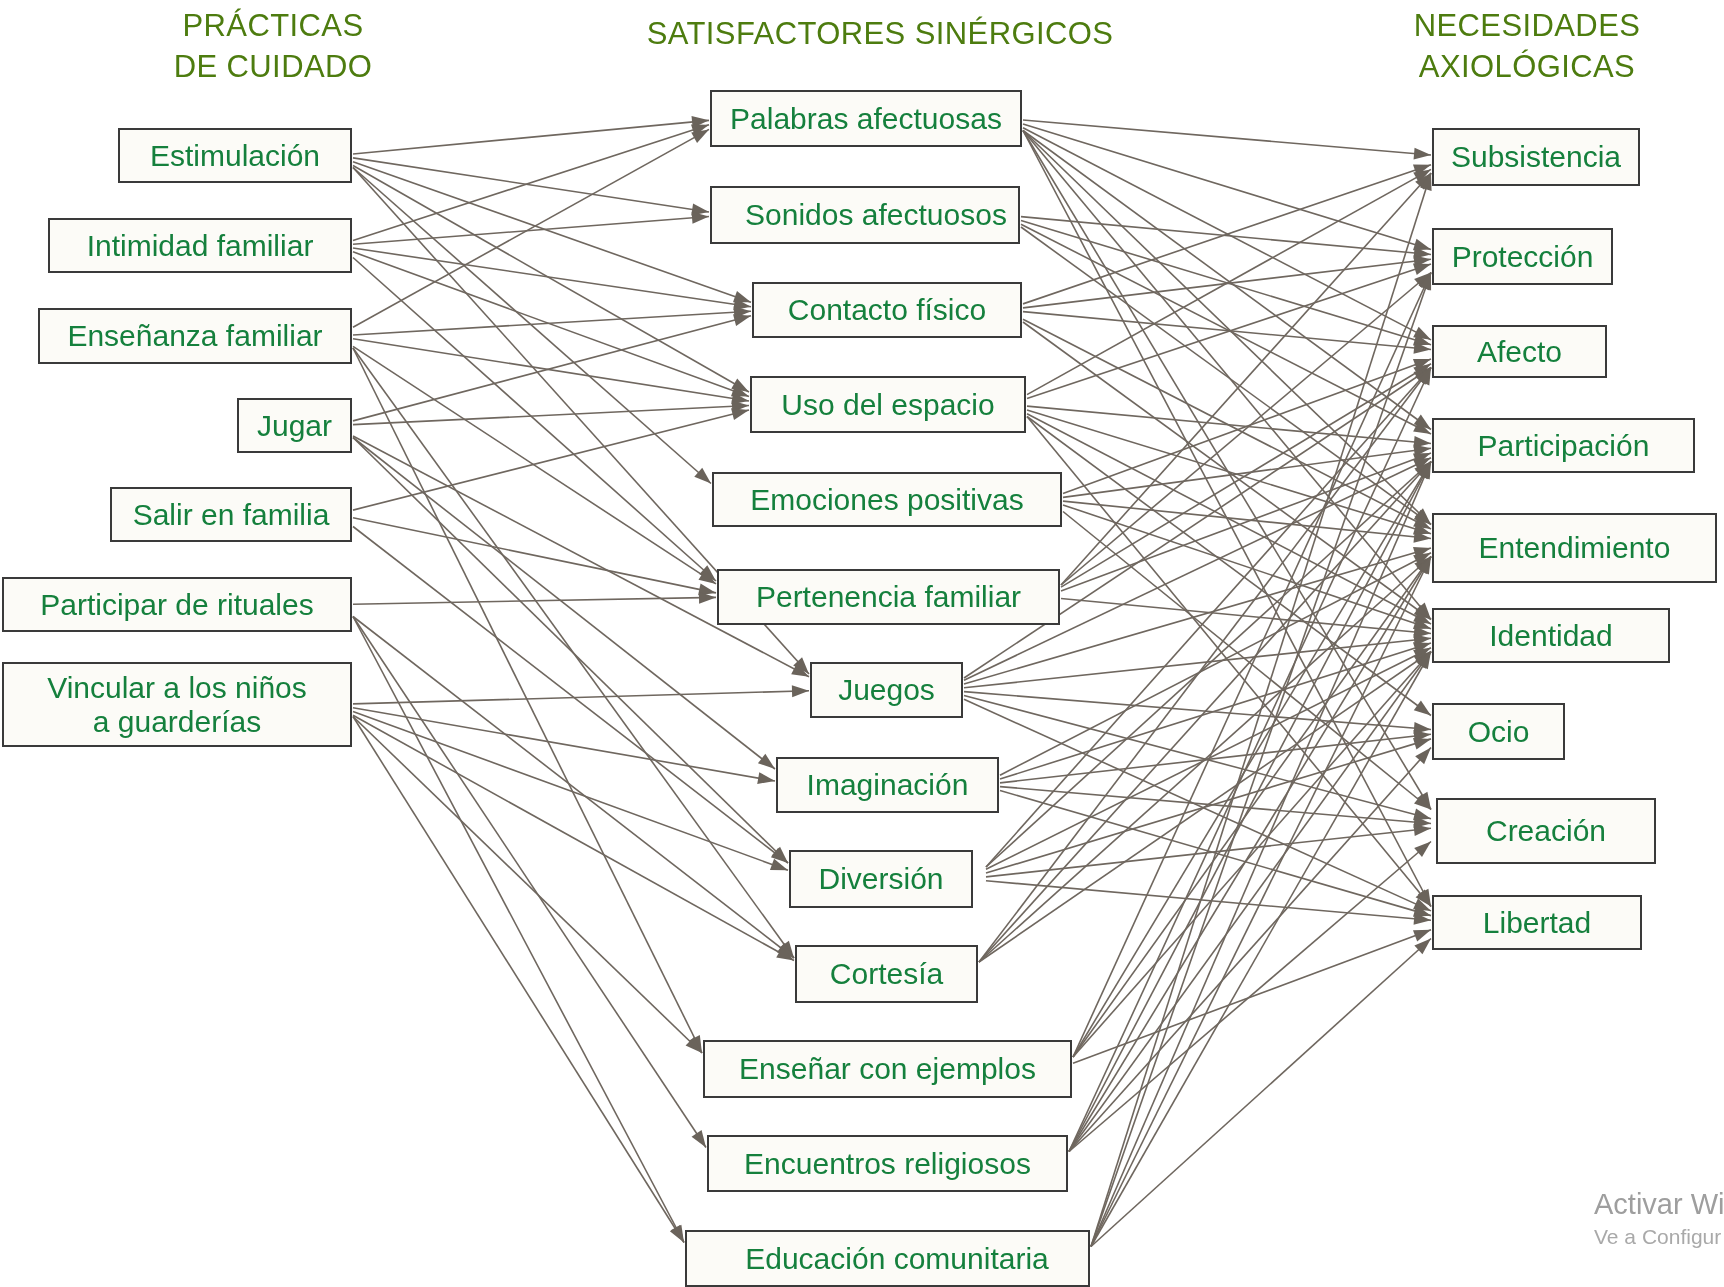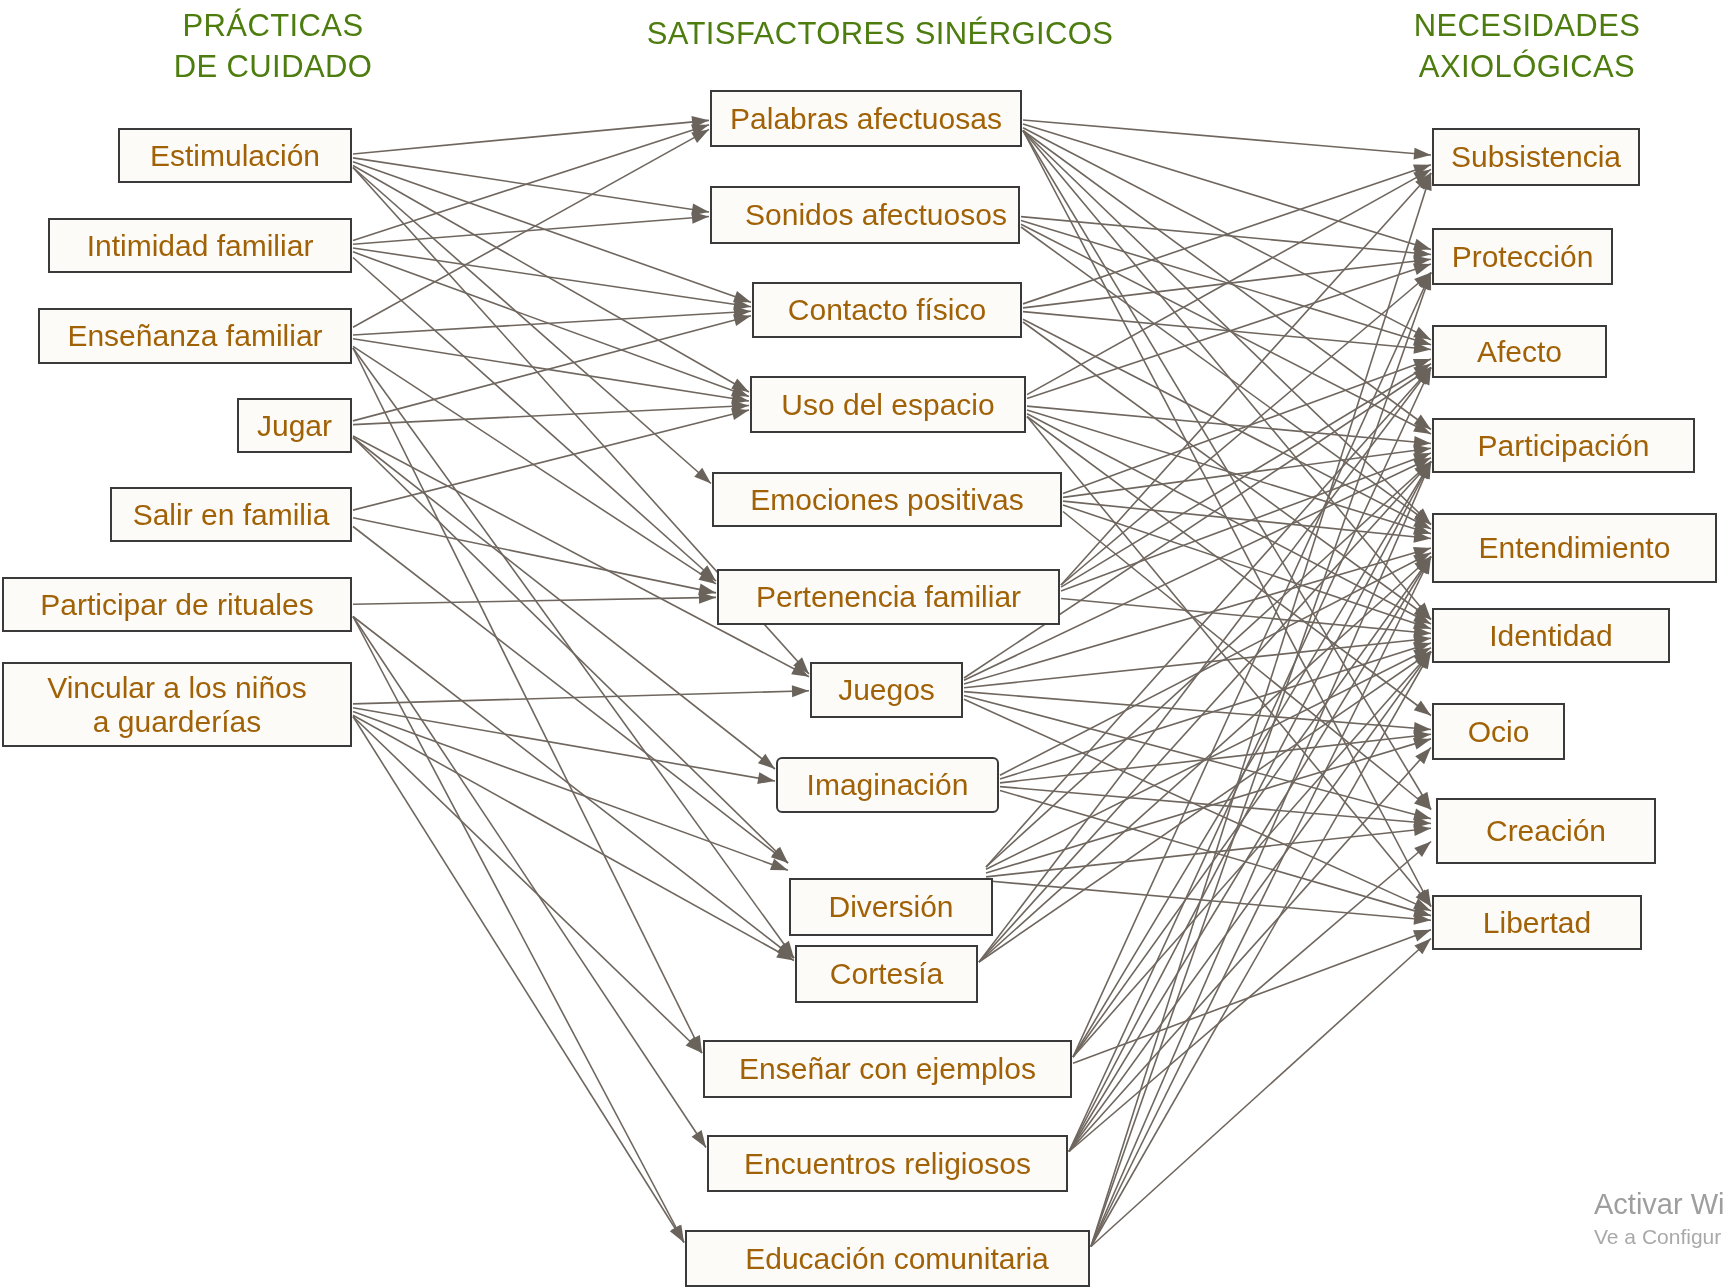--- a/index.html
+++ b/index.html
@@ -40,21 +40,21 @@
     position: absolute;
     box-sizing: border-box;
     background: #fcfbf7;
     border: 2px solid #3a3a3a;
     display: flex;
     align-items: center;
     justify-content: center;
     text-align: center;
     font-size: 30px;
     line-height: 1.12;
-    color: #a16207;
+    color: #15803d;
     white-space: pre-line;
     padding: 0 6px;
   }
   #watermark {
     position: absolute;
     left: 1594px;
     top: 1186px;
     text-align: left;
     white-space: nowrap;
   }
@@ -299,22 +299,22 @@
       <div class="node" style="left: 2px; top: 577px; width: 350px; height: 55px;">Participar de rituales</div>
       <div class="node" style="left: 2px; top: 662px; width: 350px; height: 85px;">Vincular a los niños
 a guarderías</div>
       <div class="node" style="left: 710px; top: 90px; width: 312px; height: 57px;">Palabras afectuosas</div>
       <div class="node" style="left: 710px; top: 186px; width: 310px; height: 58px; padding-left: 28px;">Sonidos afectuosos</div>
       <div class="node" style="left: 752px; top: 282px; width: 270px; height: 56px;">Contacto físico</div>
       <div class="node" style="left: 750px; top: 376px; width: 276px; height: 57px;">Uso del espacio</div>
       <div class="node" style="left: 712px; top: 472px; width: 350px; height: 55px;">Emociones positivas</div>
       <div class="node" style="left: 717px; top: 569px; width: 343px; height: 56px;">Pertenencia familiar</div>
       <div class="node" style="left: 810px; top: 662px; width: 153px; height: 56px;">Juegos</div>
-      <div class="node" style="left: 776px; top: 757px; width: 223px; height: 56px; border-radius: 6px;">Imaginación</div>
-      <div class="node" style="left: 789px; top: 850px; width: 204px; height: 58px; margin-top: 28px;">Diversión</div>
+      <div class="node" style="left: 776px; top: 757px; width: 223px; height: 56px;">Imaginación</div>
+      <div class="node" style="left: 789px; top: 850px; width: 184px; height: 58px;">Diversión</div>
       <div class="node" style="left: 795px; top: 945px; width: 183px; height: 58px;">Cortesía</div>
       <div class="node" style="left: 703px; top: 1040px; width: 369px; height: 58px;">Enseñar con ejemplos</div>
       <div class="node" style="left: 707px; top: 1135px; width: 361px; height: 57px;">Encuentros religiosos</div>
       <div class="node" style="left: 685px; top: 1230px; width: 405px; height: 57px; padding-left: 25px;">Educación comunitaria</div>
       <div class="node" style="left: 1432px; top: 128px; width: 208px; height: 58px;">Subsistencia</div>
       <div class="node" style="left: 1432px; top: 228px; width: 181px; height: 57px;">Protección</div>
       <div class="node" style="left: 1432px; top: 325px; width: 175px; height: 53px;">Afecto</div>
       <div class="node" style="left: 1432px; top: 418px; width: 263px; height: 55px;">Participación</div>
       <div class="node" style="left: 1432px; top: 513px; width: 285px; height: 70px;">Entendimiento</div>
       <div class="node" style="left: 1432px; top: 608px; width: 238px; height: 55px;">Identidad</div>

